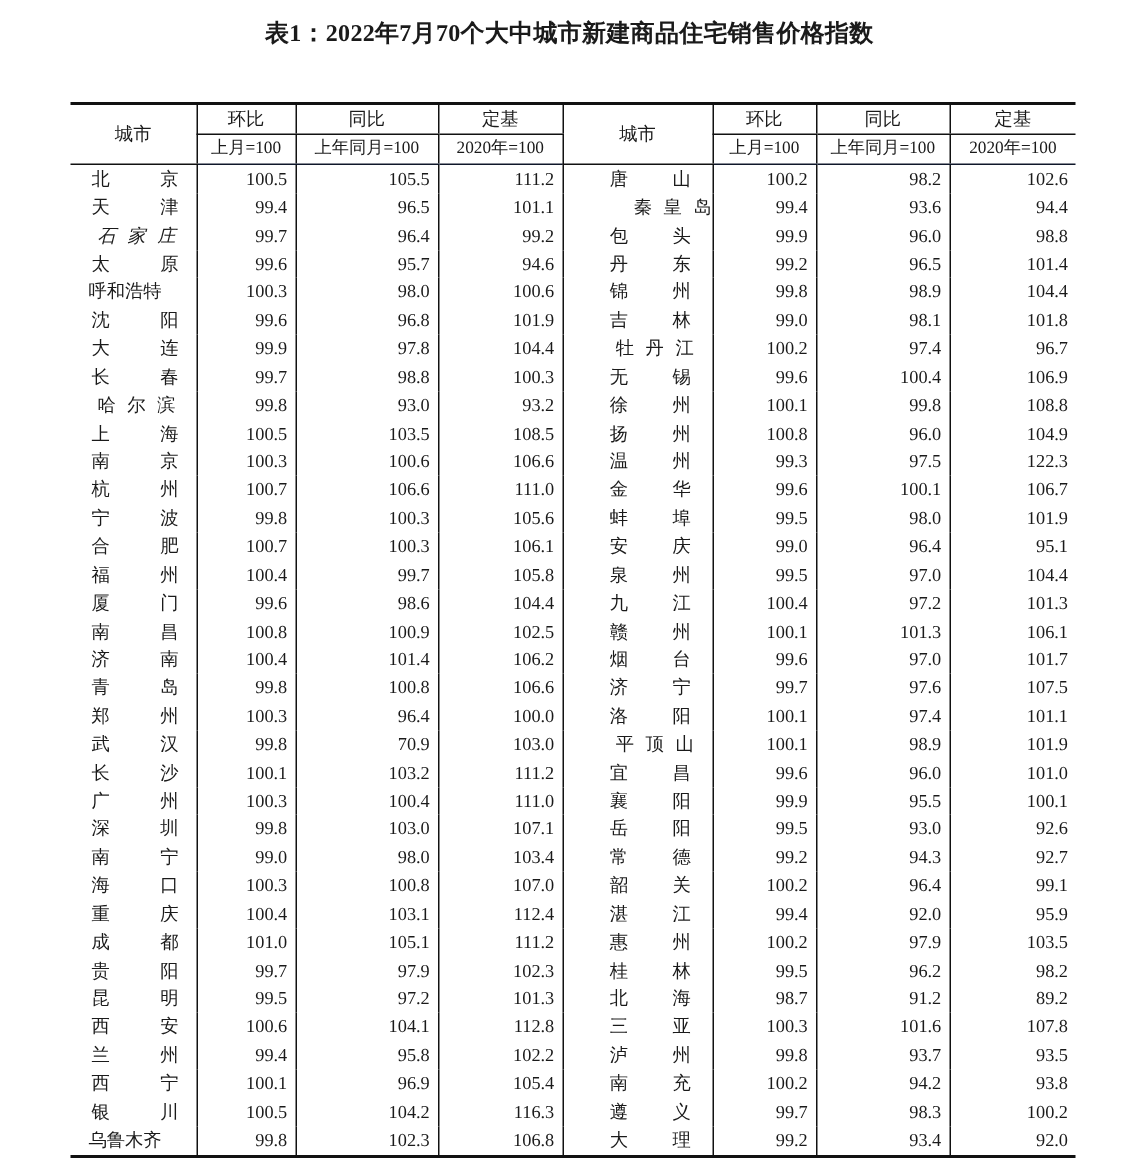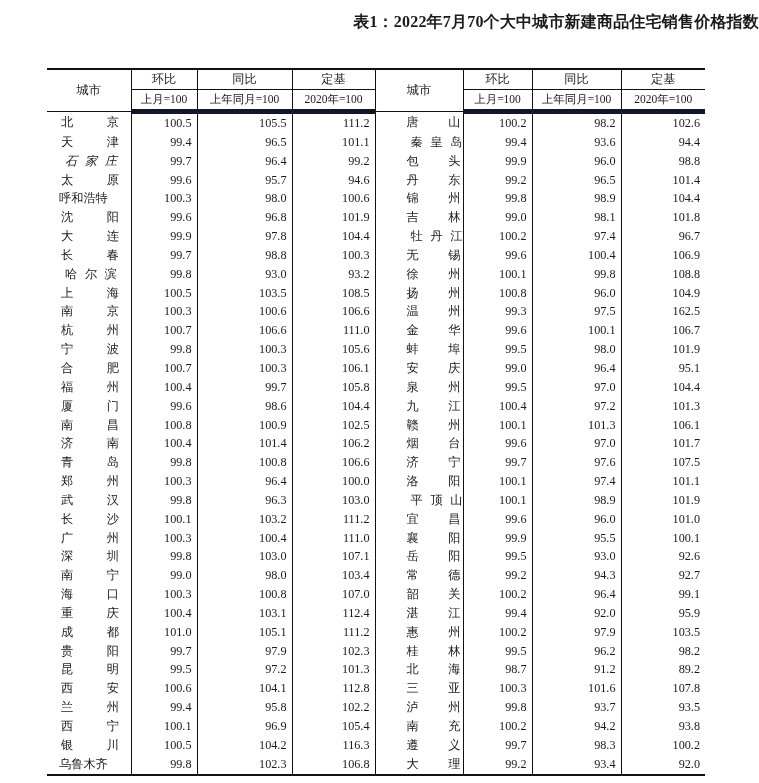--- a/index.html
+++ b/index.html
@@ -1,33 +1,33 @@
 <!DOCTYPE html>
 <html><head>
 <meta charset="utf-8">
 <style>
   html, body { margin: 0; padding: 0; background: #ffffff; }
   body { width: 759px; height: 783px; position: relative; overflow: hidden;
          font-family: "Liberation Serif", "DejaVu Serif", serif; color: #1a1a1a; }
-  .title { position: absolute; left: 0; top: 12px; width: 759px; text-align: right;
+  .title { position: absolute; left: 0; top: 12px; width: 759px; text-align: center;
            font-size: 16px; font-weight: bold; letter-spacing: 0.2px; }
   table.idx { position: absolute; left: 47px; top: 68px; border-collapse: collapse;
               table-layout: fixed; font-size: 12.2px; }
   table.idx col.c-city { width: 84px; }
   table.idx col.c-hb { width: 66px; }
   table.idx col.c-tb { width: 95px; }
   table.idx col.c-dj { width: 83px; }
   table.idx col.c-city2 { width: 79px; }
   table.idx col.c-hb2 { width: 69px; }
   table.idx col.c-tb2 { width: 89px; }
   table.idx col.c-dj2 { width: 84px; }
   table.idx { border-top: 2.5px solid #111; border-bottom: 2.5px solid #111; }
   thead th { font-weight: normal; text-align: center; height: 19px; padding: 0; line-height: 19px; }
   thead tr.h1 th { border-bottom: 1px solid #111; }
-  thead tr.h2 th { border-bottom: 5px solid #0f172a; }
+  thead tr.h2 th { border-bottom: 1px solid #0f172a; }
   thead th.city-h { border-bottom: 1px solid #111; }
   th, td { border-left: 1px solid #111; }
   th.first, td.first { border-left: none; }
   th.sub { font-size: 11.5px; }
   tbody td { height: 18.85px; padding: 0; line-height: 18.85px; }
   td.num { text-align: right; padding-right: 5px; }
   td.city { text-align: left; padding-left: 14px; letter-spacing: 0; }
   td.city span { display: inline-block; width: 58px; text-align: justify; text-align-last: justify; }
   td.city2 { padding-left: 31px; }
   td.city2 span { width: 54px; }
@@ -78,21 +78,21 @@
         <td class="city city2"><span>唐山</span></td>
         <td class="num">100.2</td>
         <td class="num">98.2</td>
         <td class="num">102.6</td>
       </tr>
       <tr>
         <td class="first city"><span>天津</span></td>
         <td class="num">99.4</td>
         <td class="num">96.5</td>
         <td class="num">101.1</td>
-        <td class="city city2"><span style="width: 52px; margin-left: 4px;">秦皇岛</span></td>
+        <td class="city city2"><span style="width: 52px; margin-left: 16px;">秦皇岛</span></td>
         <td class="num">99.4</td>
         <td class="num">93.6</td>
         <td class="num">94.4</td>
       </tr>
       <tr>
         <td class="first city"><span style="width: 52px; margin-left: 4px; font-style: italic;">石家庄</span></td>
         <td class="num">99.7</td>
         <td class="num">96.4</td>
         <td class="num">99.2</td>
         <td class="city city2"><span>包头</span></td>
@@ -171,21 +171,21 @@
         <td class="num">104.9</td>
       </tr>
       <tr>
         <td class="first city"><span>南京</span></td>
         <td class="num">100.3</td>
         <td class="num">100.6</td>
         <td class="num">106.6</td>
         <td class="city city2"><span>温州</span></td>
         <td class="num">99.3</td>
         <td class="num">97.5</td>
-        <td class="num">162.5</td>
+        <td class="num">122.3</td>
       </tr>
       <tr>
         <td class="first city"><span>杭州</span></td>
         <td class="num">100.7</td>
         <td class="num">106.6</td>
         <td class="num">111.0</td>
         <td class="city city2"><span>金华</span></td>
         <td class="num">99.6</td>
         <td class="num">100.1</td>
         <td class="num">106.7</td>
@@ -266,21 +266,21 @@
         <td class="num">96.4</td>
         <td class="num">100.0</td>
         <td class="city city2"><span>洛阳</span></td>
         <td class="num">100.1</td>
         <td class="num">97.4</td>
         <td class="num">101.1</td>
       </tr>
       <tr>
         <td class="first city"><span>武汉</span></td>
         <td class="num">99.8</td>
-        <td class="num">96.3</td>
+        <td class="num">70.9</td>
         <td class="num">103.0</td>
         <td class="city city2"><span style="width: 52px; margin-left: 4px;">平顶山</span></td>
         <td class="num">100.1</td>
         <td class="num">98.9</td>
         <td class="num">101.9</td>
       </tr>
       <tr>
         <td class="first city"><span>长沙</span></td>
         <td class="num">100.1</td>
         <td class="num">103.2</td>

